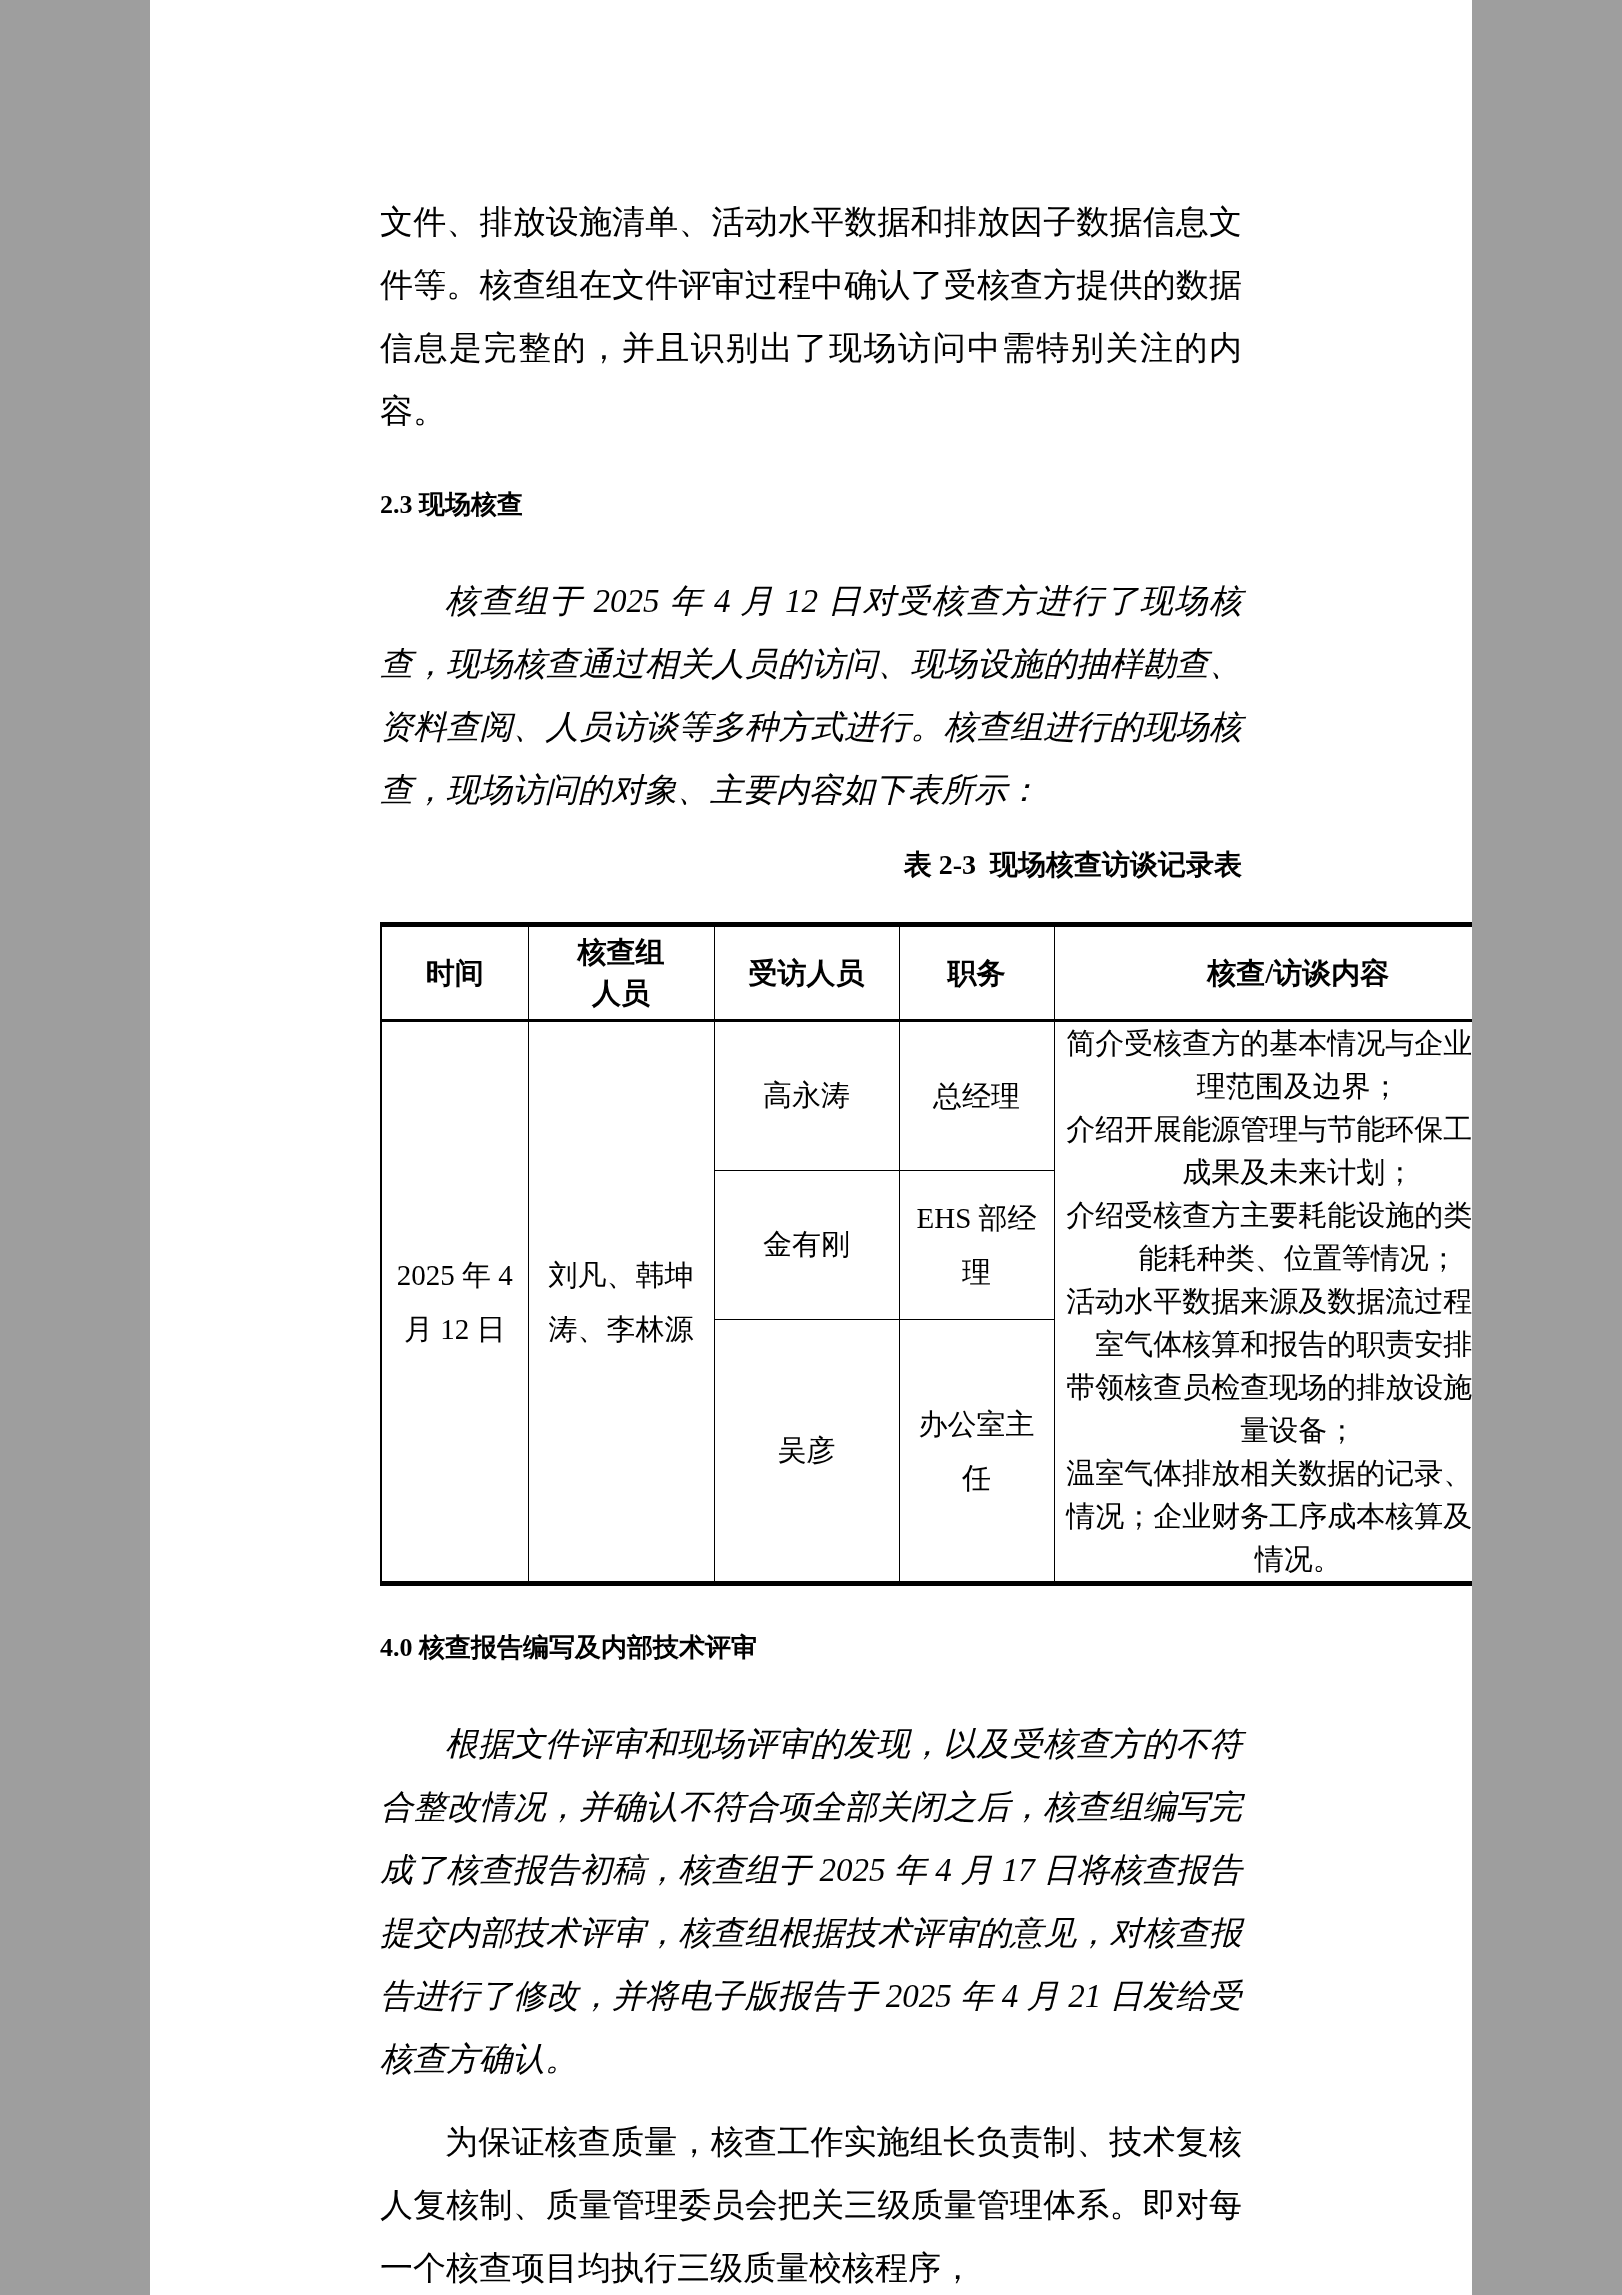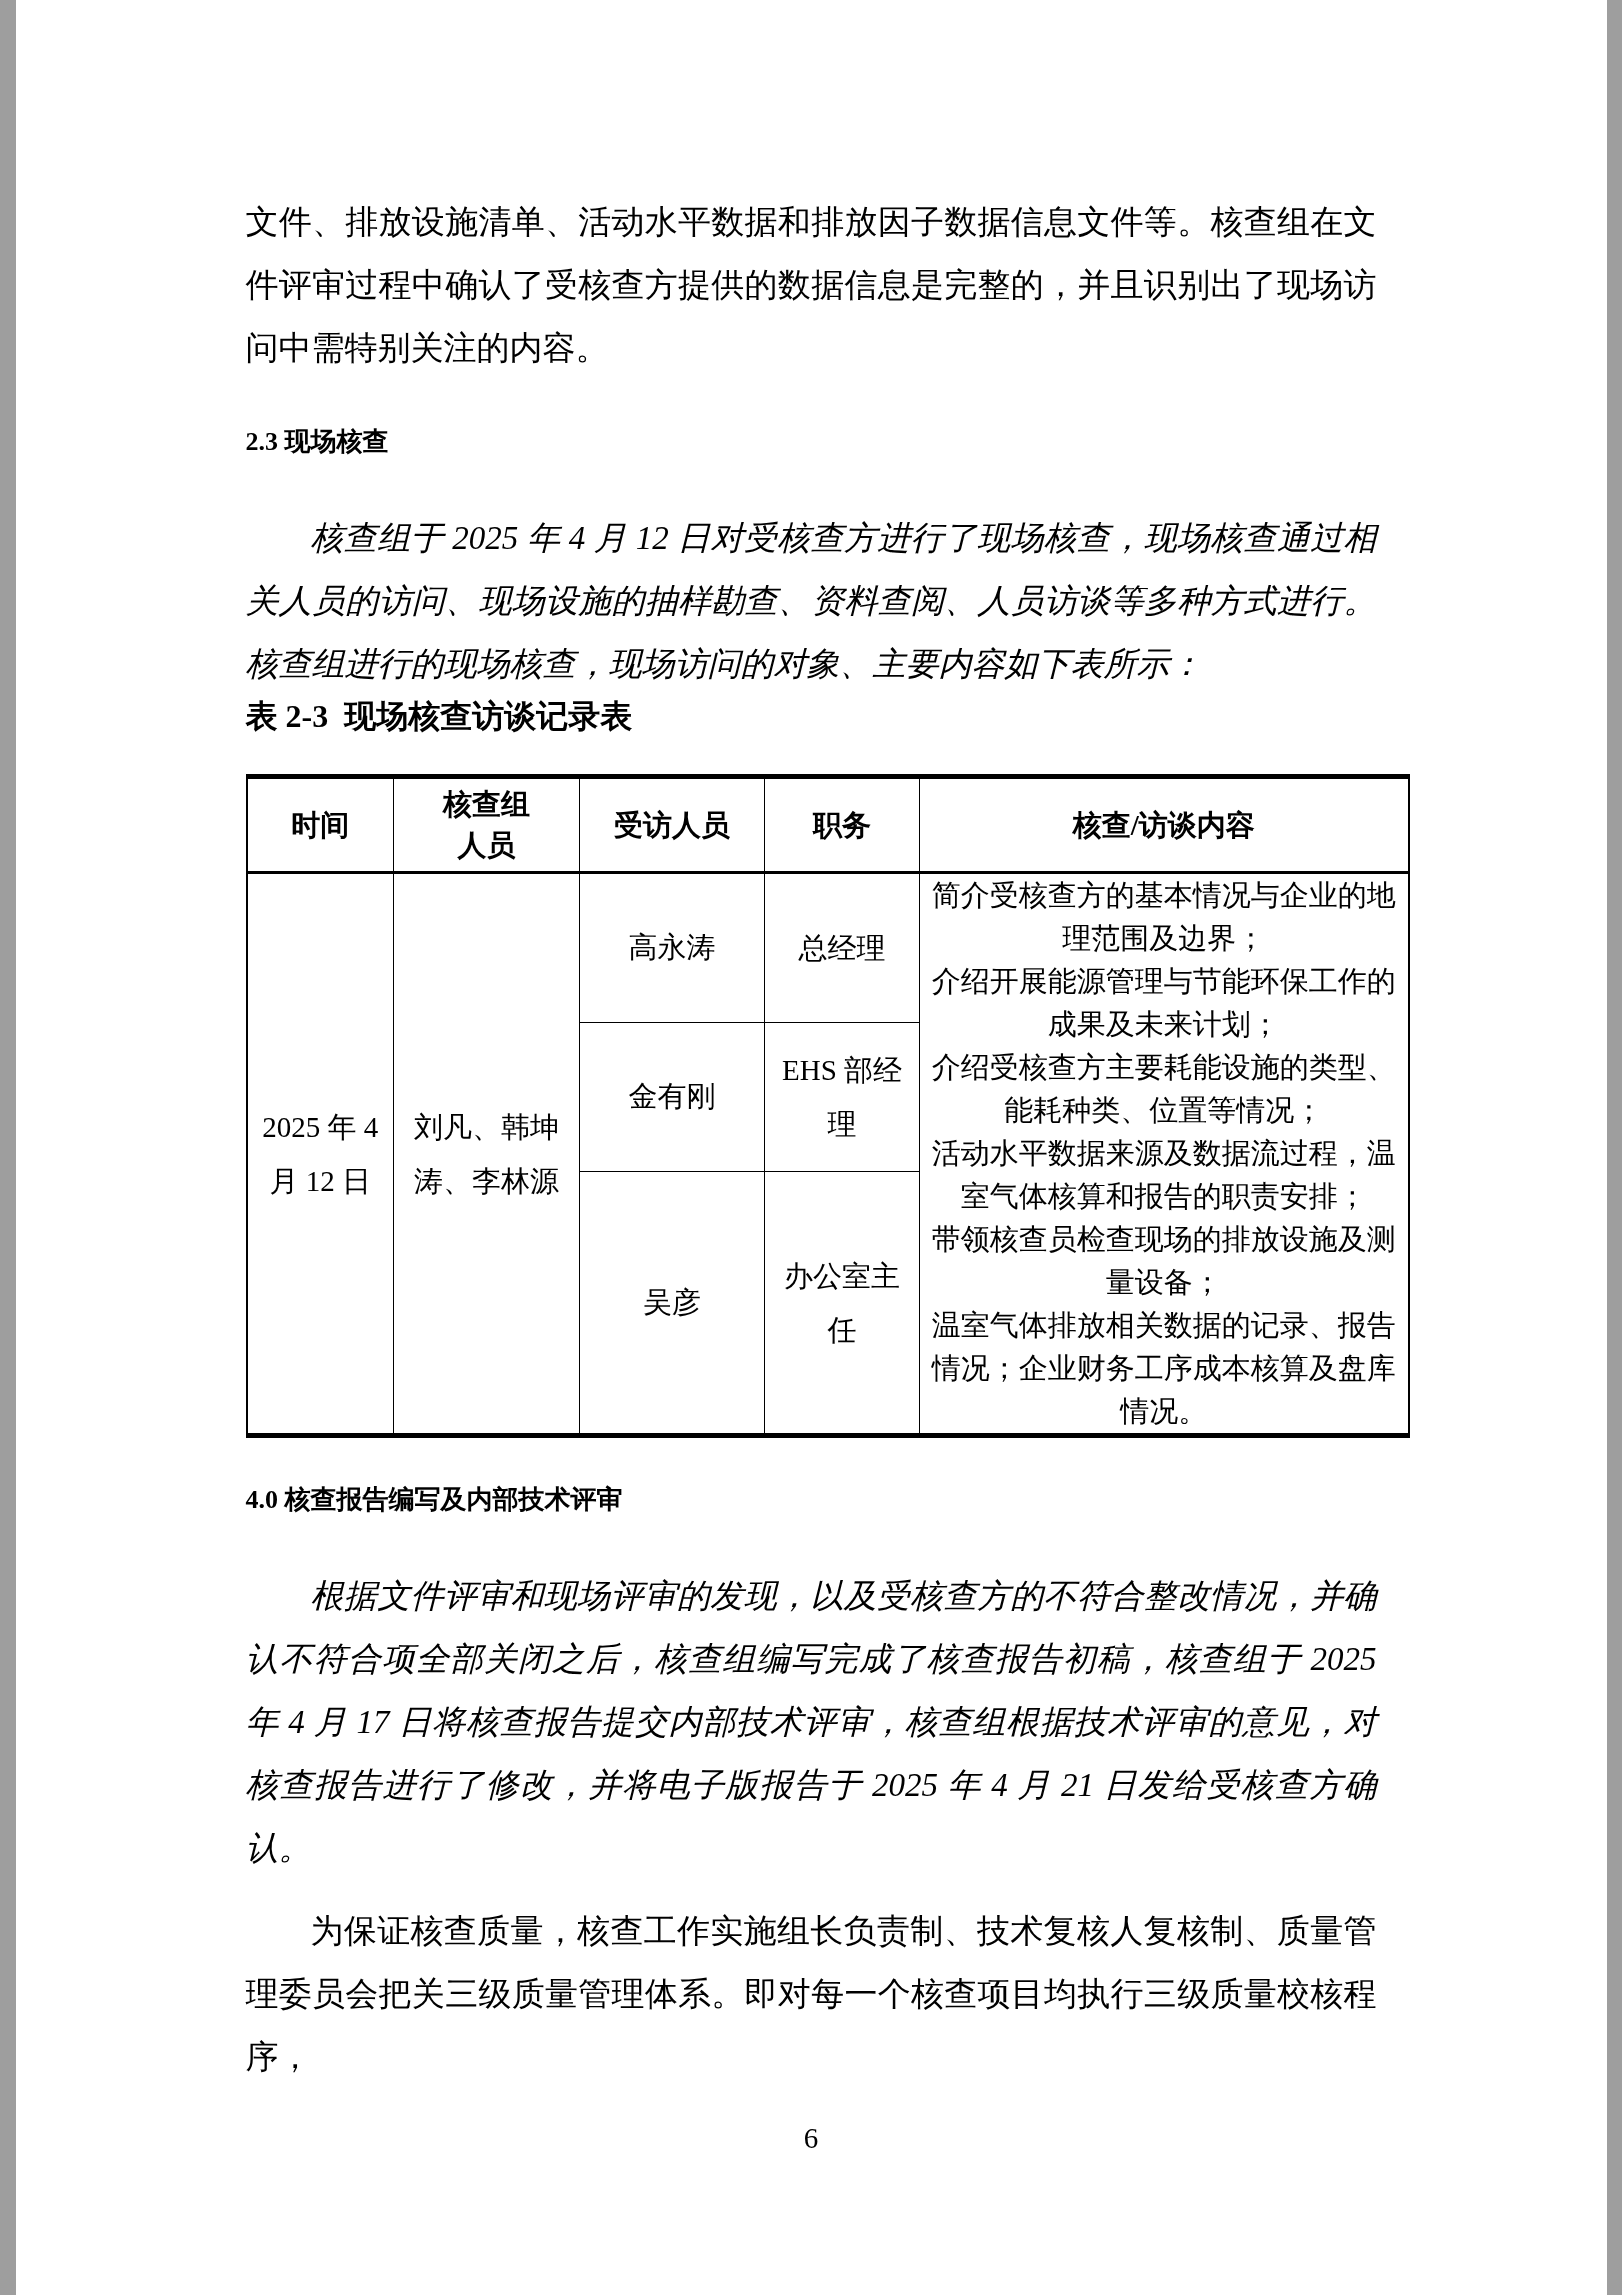--- a/index.html
+++ b/index.html
@@ -1,18 +1,18 @@
 <!DOCTYPE html>
 <html style="font-size:10.5px"><head>
 <meta charset="utf-8">
 <style>
   html, body { margin: 0; padding: 0; background: #9e9e9e; }
   .page {
     position: relative;
-    width: 1591px;
+    width: 1322px;
     height: 2295px;
     margin: 0 auto;
     background: #ffffff;
     color: #000000;
     font-family: "Liberation Serif", "DejaVu Serif", serif;
     box-sizing: border-box;
     padding: 191px 230px 0 230px;
     overflow: hidden;
   }
   .para {
@@ -23,24 +23,25 @@
   }
   .para.indent { text-indent: 65px; }
   .para.mt { margin-top: 42px; font-style: italic; }
   .section-heading {
     font-size: 26px;
     font-weight: bold;
     line-height: 47px;
     margin: 38px 0 0 0;
   }
   .table-caption {
-    font-size: 32px;
+    font-size: 28px;
     font-weight: bold;
     line-height: 41px;
-    text-align: left;
+    text-align: right;
+    margin-top: 22px;
     white-space: pre-wrap;
   }
   table.visit-table {
     border-collapse: collapse;
     table-layout: fixed;
     width: 1162px;
     margin-top: 37px;
     border: 2.6px solid #000;
     border-top: 5.2px solid #000;
     border-bottom: 5.2px solid #000;

